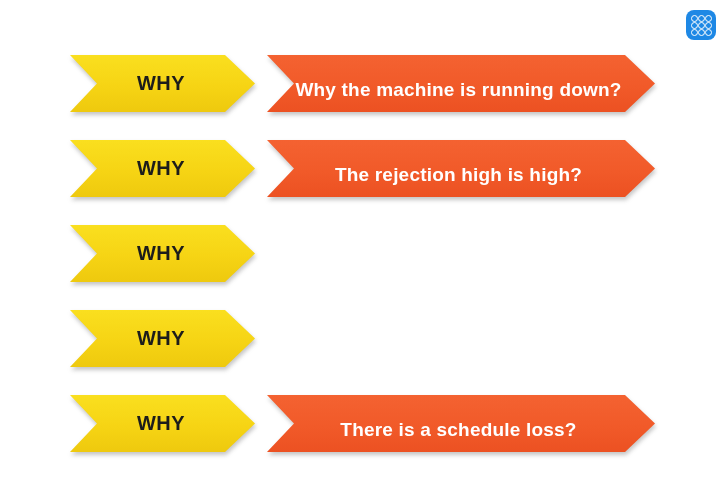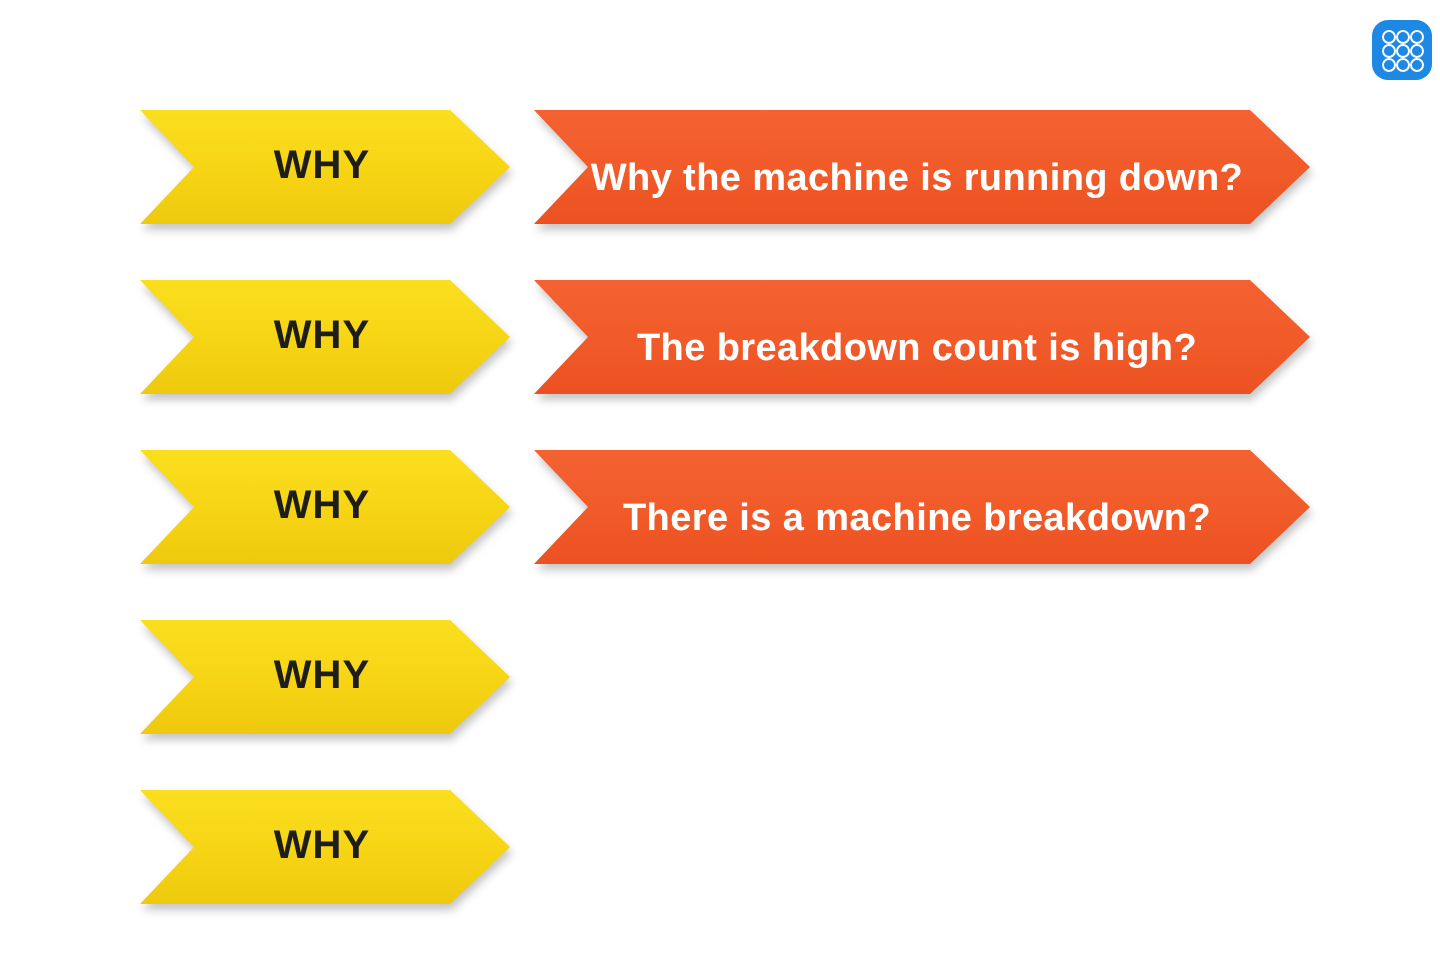--- a/index.html
+++ b/index.html
@@ -139,47 +139,47 @@
   </div>
 
   <div class="row row-1">
     <div class="arrow-wrap yellow-wrap">
       <div class="arrow yellow">
         <span class="why-label">WHY</span>
       </div>
     </div>
     <div class="arrow-wrap orange-wrap">
       <div class="arrow orange">
-        <span class="question-label">The breakdown count is high?</span>
+        <span class="question-label">The rejection high is high?</span>
       </div>
     </div>
   </div>
 
   <div class="row row-2">
     <div class="arrow-wrap yellow-wrap">
       <div class="arrow yellow">
         <span class="why-label">WHY</span>
-      </div>
-    </div>
-    <div class="arrow-wrap orange-wrap">
-      <div class="arrow orange">
-        <span class="question-label">There is a machine breakdown?</span>
       </div>
     </div>
   </div>
 
   <div class="row row-3">
     <div class="arrow-wrap yellow-wrap">
       <div class="arrow yellow">
         <span class="why-label">WHY</span>
       </div>
     </div>
   </div>
 
   <div class="row row-4">
     <div class="arrow-wrap yellow-wrap">
       <div class="arrow yellow">
         <span class="why-label">WHY</span>
       </div>
     </div>
+    <div class="arrow-wrap orange-wrap">
+      <div class="arrow orange">
+        <span class="question-label">There is a schedule loss?</span>
+      </div>
+    </div>
   </div>
 
 </div>
 
 </body></html>

